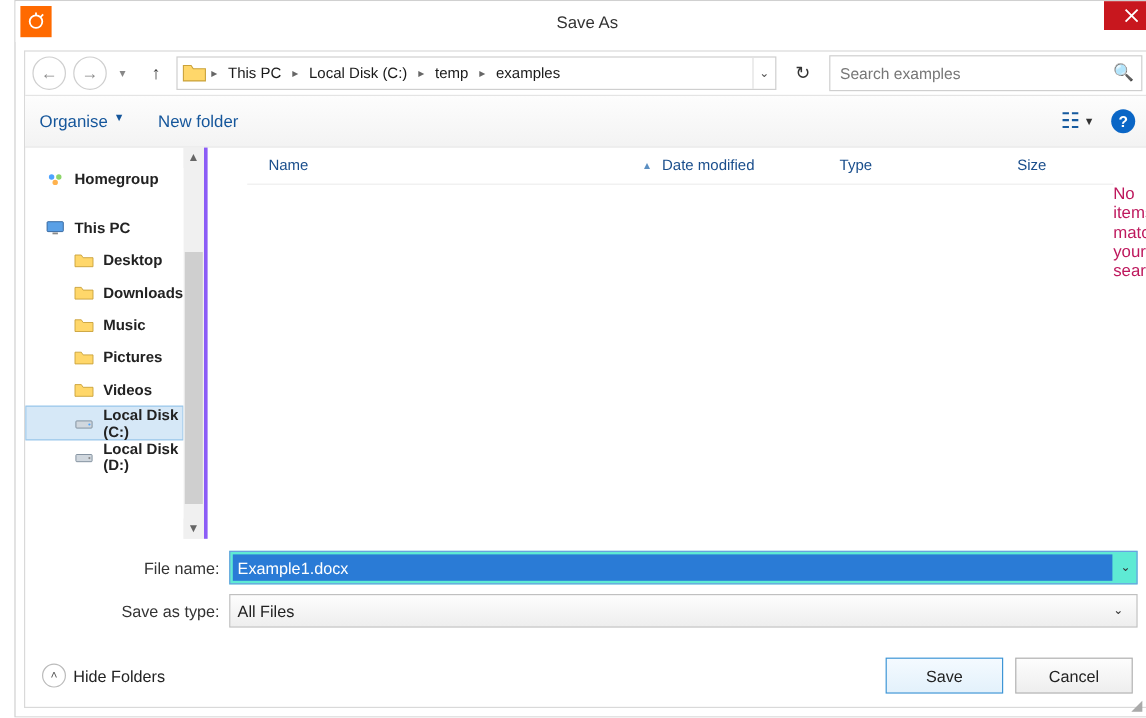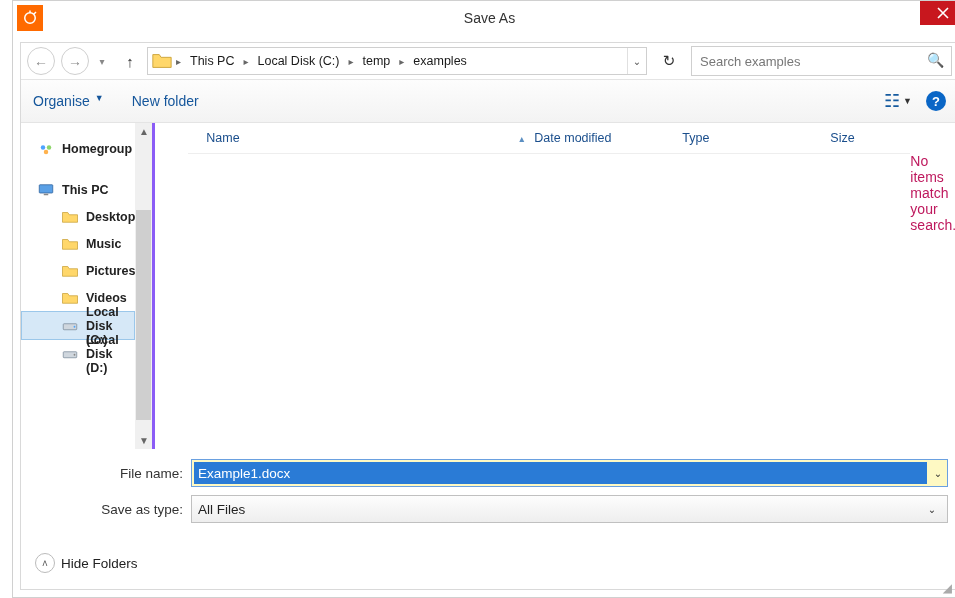--- a/index.html
+++ b/index.html
@@ -70,21 +70,21 @@
   .colhdr .sort { margin-left: auto; margin-right: 10px; color:#5b8fc2; font-size:10px; }
   .empty { flex:1; display:flex; align-items:flex-start; justify-content:center; color:#be185d; padding-top: 30px; font-size:14px;}
   .hscroll { height: 17px; background:#f0f0f0; display:flex; align-items:center;}
   .hscroll .arrow { width:17px; height:17px; display:flex; align-items:center; justify-content:center; color:#666; font-size:10px;}
   .hscroll .track { flex:1; background:#cfcfcf; margin:0 1px; height:15px;}
 
   
   .bottom { padding: 10px 10px 6px 10px; }
   .field-row { display:flex; align-items:center; margin-bottom: 8px; }
   .field-row label { width: 152px; text-align:right; padding-right: 8px; font-size: 13.5px; color:#333; }
-  .fname-wrap { flex:1; border: 1px solid #6aa0e0; height: 26px; display:flex; align-items:center; background:#fef9c3; }
+  .fname-wrap { flex:1; border: 1px solid #6aa0e0; height: 26px; display:flex; align-items:center; background:#5eead4; }
   .fname-wrap input { flex:1; border:none; outline:none; height: 22px; margin:0 2px; background:#2a7bd6; color:#fff; padding:0 4px; font-size: 13.5px;}
   .combo { flex:1; height: 26px; border: 1px solid #c0c0c0; background: linear-gradient(#fdfdfd,#eee); display:flex; align-items:center; padding:0 6px; font-size:13.5px; position:relative;}
   .combo .dd, .fname-wrap .dd { width: 18px; text-align:center; color:#333; font-size:10px; margin-left:auto;}
 
   .footer { height: 52px; display:flex; align-items:center; padding: 0 14px; }
   .hide-folders { display:flex; align-items:center; gap:6px; font-size:13.5px; }
   .hide-folders .circle { width: 18px; height: 18px; border-radius:50%; border:1px solid #bbb; display:flex; align-items:center; justify-content:center; font-size:10px; color:#555;}
   .footer .btns { margin-left:auto; display:flex; gap:10px; }
   .btn { width: 96px; height: 28px; border:1px solid #b0b0b0; background: linear-gradient(#fdfdfd,#eee); display:flex; align-items:center; justify-content:center; font-size:13.5px;}
   .btn.primary { border:1px solid #3d95d6; background: linear-gradient(#f4faff,#e3f1fb); }
@@ -202,20 +202,28 @@
                 </svg>
               </span>
             <span>Desktop</span>
           </div>
           <div class="tree-item sub">
             <span class="ico">
                 <svg viewBox="0 0 24 24">
                   <path d="M2 6h7l2 3h11v10H2z" fill="#ffd76a" stroke="#caa23a"></path>
                 </svg>
               </span>
+            <span>Downloads</span>
+          </div>
+          <div class="tree-item sub">
+            <span class="ico">
+                <svg viewBox="0 0 24 24">
+                  <path d="M2 6h7l2 3h11v10H2z" fill="#ffd76a" stroke="#caa23a"></path>
+                </svg>
+              </span>
             <span>Music</span>
           </div>
           <div class="tree-item sub">
             <span class="ico">
                 <svg viewBox="0 0 24 24">
                   <path d="M2 6h7l2 3h11v10H2z" fill="#ffd76a" stroke="#caa23a"></path>
                 </svg>
               </span>
             <span>Pictures</span>
           </div>
@@ -295,16 +303,24 @@
           <span class="dd">⌄</span>
         </div>
       </div>
     </div>
 
     <div class="footer">
       <div class="hide-folders">
         <span class="circle">˄</span>
         <span>Hide Folders</span>
       </div>
+      <div class="btns">
+        <div class="btn primary">
+            <span>Save</span>
+          </div>
+        <div class="btn">
+            <span>Cancel</span>
+          </div>
+      </div>
     </div>
   </div>
   <span class="resize-grip">◢</span>
 </div>
 
 </body></html>

